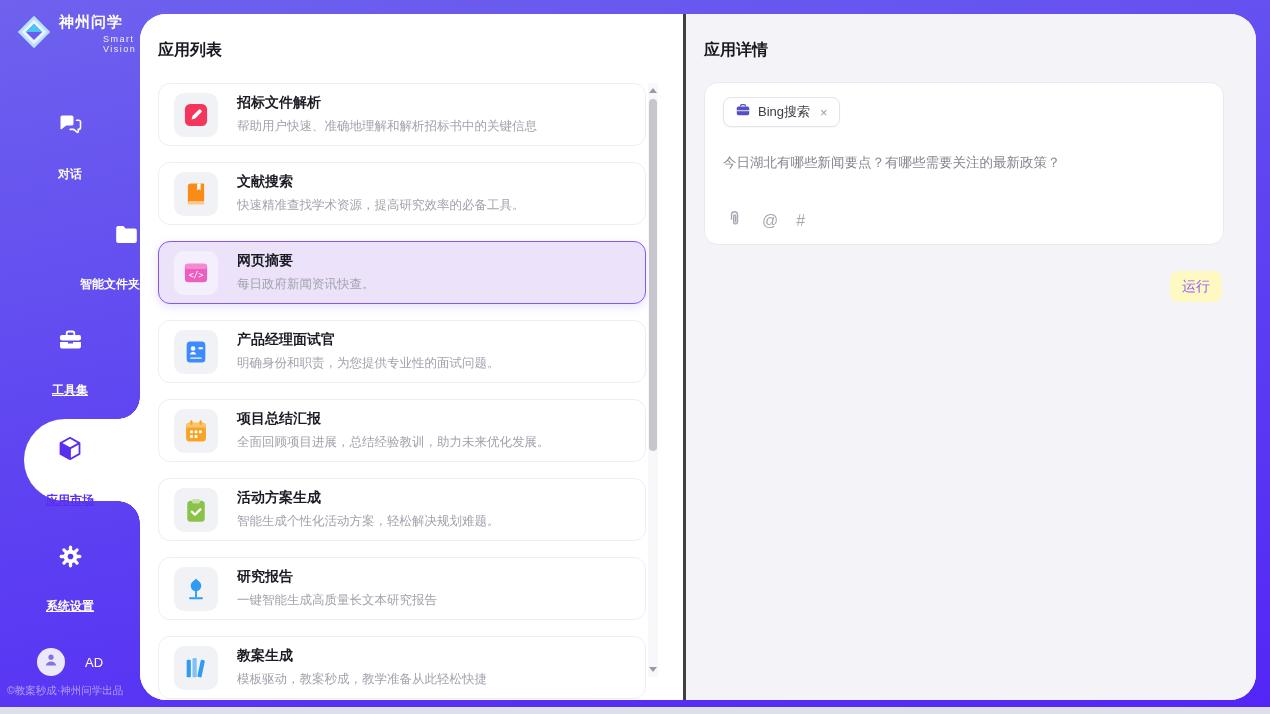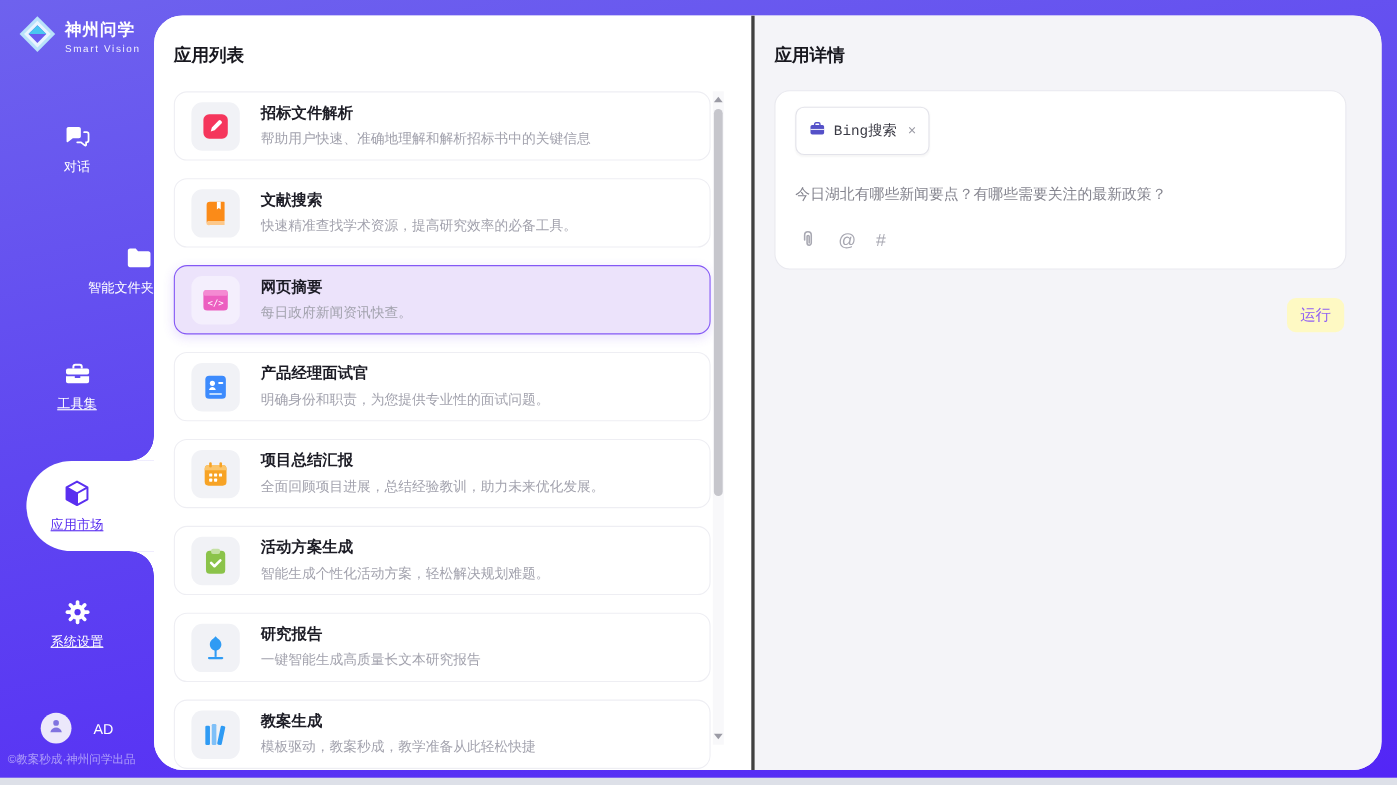--- a/index.html
+++ b/index.html
@@ -11,23 +11,23 @@
   }
   
   .frame {
     position:absolute; left:0; top:0; width:1270px; height:707px;
     background:linear-gradient(168deg,#6e62ee 0%,#5f46f1 45%,#5326f6 100%);
   }
   
   .sidebar { position:absolute; left:0; top:0; width:140px; height:707px; }
   .logo { position:absolute; top:13px; left:16px; display:flex; align-items:center; gap:7px;justify-content:flex-end; }
   .logo-cn { font-size:15px; font-weight:bold; color:#fff; letter-spacing:1px; }
-  .logo-en { font-size:9px; color:rgba(255,255,255,.9); letter-spacing:1.5px; margin-top:2px; }
+  .logo-en { font-size:9px; color:rgba(255,255,255,.9); letter-spacing:1.5px; margin-top:2px;margin-left:44px; }
   .nav-item { position:absolute; left:0; width:140px; text-align:center; color:#fff; cursor:pointer; }
-  .nav-item .lbl { display:block; font-size:12px; margin-top:0; color:#fff; }
+  .nav-item .lbl { display:block; font-size:12px; margin-top:24px; color:#fff;font-weight:bold; }
   .nav-item.u .lbl { text-decoration:underline; }
   .nav-item.active .lbl { color:#5a2ff0; text-decoration:underline; }
   #nav-chat     { top:111px; }
   #nav-folder   { top:221px;text-align:right; }
   #nav-tools    { top:327px; }
   #nav-market   { top:434px; z-index:3; }
   #nav-settings { top:543px; }
   .active-bubble {
     position:absolute; top:419px; left:24px; right:0; height:82px;
     background:#fff; border-radius:41px 0 0 41px; z-index:2;
@@ -67,24 +67,23 @@
   .sb-up   { position:absolute; top:5px; left:1px; width:0; height:0; border-left:4px solid transparent; border-right:4px solid transparent; border-bottom:5px solid #9b9ba5; }
   .sb-down { position:absolute; bottom:5px; left:1px; width:0; height:0; border-left:4px solid transparent; border-right:4px solid transparent; border-top:5px solid #9b9ba5; }
   .sb-thumb { position:absolute; top:16px; left:1px; width:8px; height:352px; background:#c6c6cc; border-radius:4px; }
   
   .detail-panel { flex:1; background:#f4f4f8; border-left:3px solid #404040; position:relative; }
   .detail-card {
     position:absolute; top:68px; left:18px; width:520px; height:163px;
     background:#fff; border:1px solid #e9e9ef; border-radius:14px; padding:14px 18px;
   }
   .tool-tag {
-    display:inline-flex; align-items:center; gap:7px; height:44px; padding:0 11px;
+    display:inline-flex; align-items:center; gap:7px; height:30px; padding:0 11px;
     border:1px solid #e3e3ea; border-radius:8px; background:#fff; cursor:pointer;
     box-shadow:0 1px 2px rgba(0,0,0,.04);
-    font-family:Liberation Mono, monospace;
   }
   .tag-label { font-size:13px; color:#3a3a44; }
   .tag-close { font-size:13px; color:#9a9aa4; margin-left:3px; cursor:pointer; }
   .prompt { margin-top:26px; font-size:13.5px; color:#85858f; line-height:1.5; cursor:text; }
   .input-icons { position:absolute; left:20px; bottom:12px; display:flex; gap:18px; align-items:center; }
   .glyph-ic { font-size:16px; color:#a8a8b2; cursor:pointer; }
   .run-btn {
     position:absolute; top:257px; right:34px; width:52px; height:31px;
     background:#fef9c3; color:#9161f3; font-size:14px; border-radius:8px;
     display:flex; align-items:center; justify-content:center; cursor:pointer;

